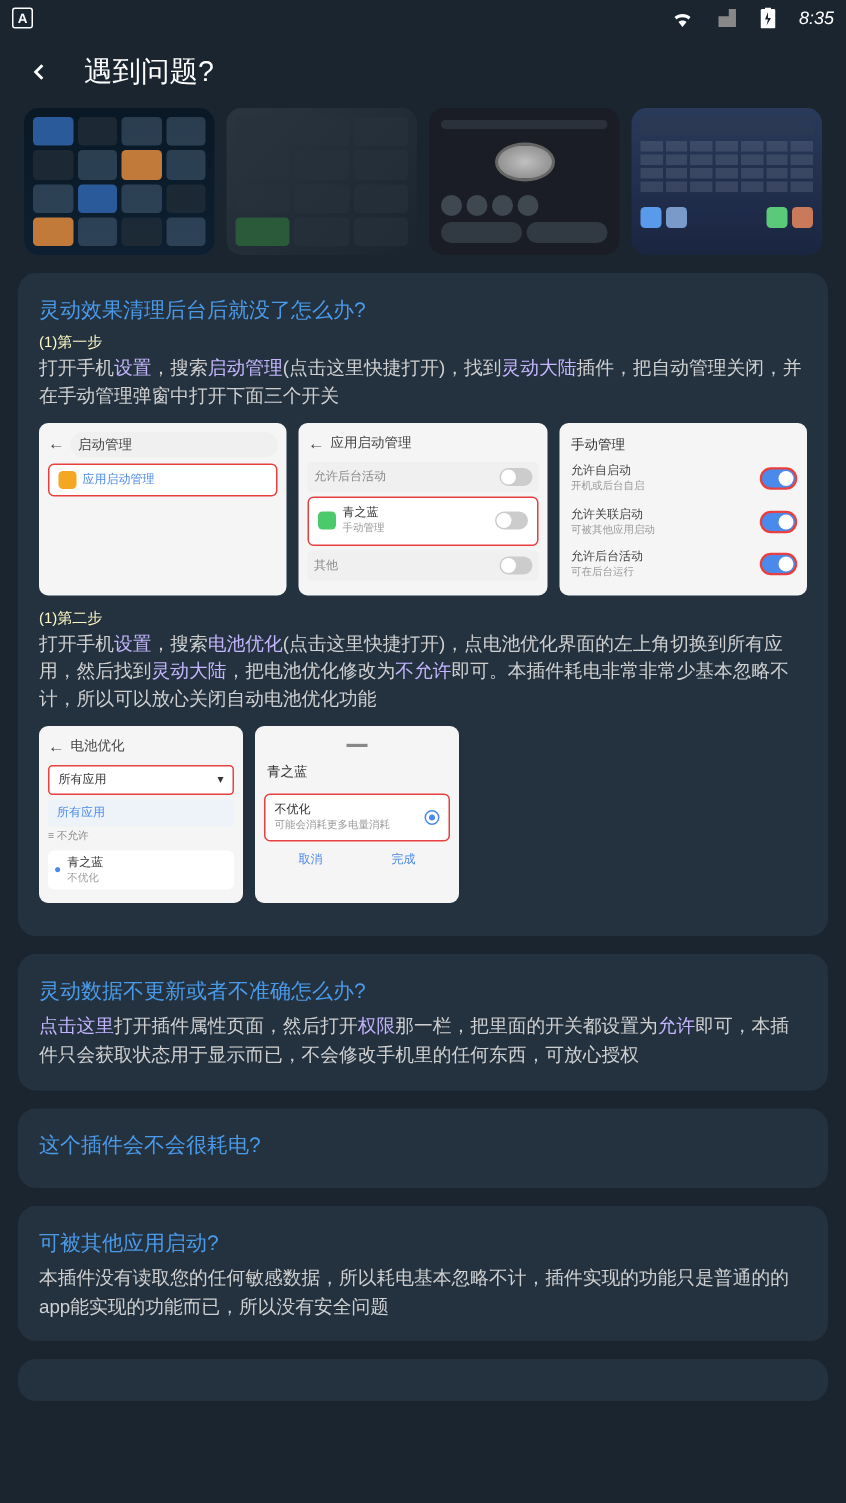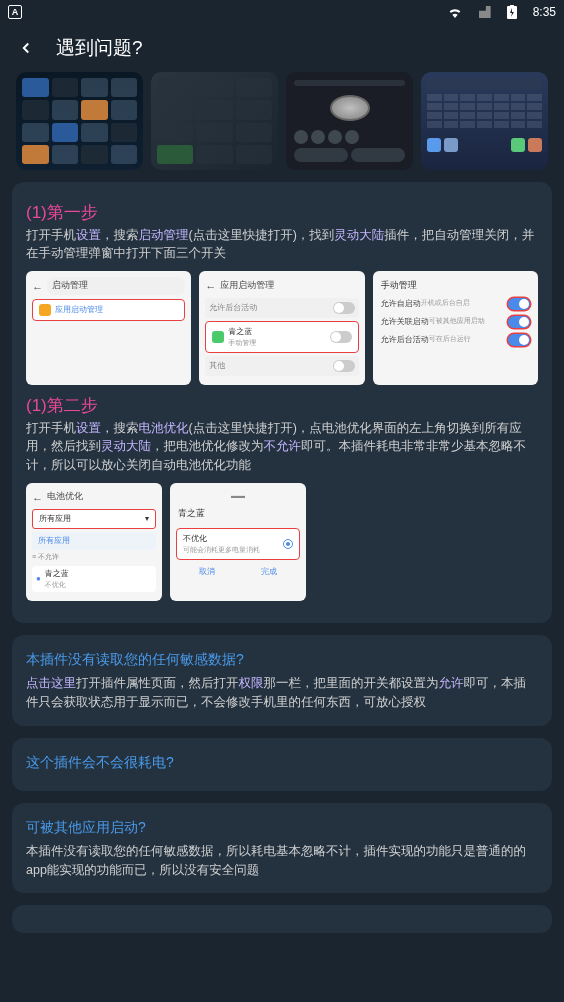--- a/index.html
+++ b/index.html
@@ -27,20 +27,21 @@
     }
     .status-left {
       display: flex;
       align-items: center;
       gap: 4px;
     }
     .status-right {
       display: flex;
       align-items: center;
       gap: 16px;
+      font-style: italic;
     }
     .app-indicator {
       width: 14px;
       height: 14px;
       border: 1px solid #fff;
       border-radius: 2px;
       display: flex;
       align-items: center;
       justify-content: center;
       font-size: 9px;
@@ -186,24 +187,24 @@
       margin-bottom: 4px;
     }
     .section-text {
       color: #d0d0d0;
       font-size: 12.5px;
     }
     .link {
       color: #c4b5fd;
     }
     .sub-heading {
-      color: #ec4899;
+      color: #fef9c3;
       font-weight: 500;
       margin-top: 4px;
-      font-size: 17px;
+      font-size: 10px;
     }
     .screenshot-row {
       display: flex;
       gap: 8px;
       margin: 8px 0;
     }
     .screenshot {
       background: #f5f5f5;
       border-radius: 6px;
       padding: 6px;
@@ -276,21 +277,21 @@
     .ss-toggle-row {
       display: flex;
       align-items: center;
       justify-content: space-between;
       padding: 3px 2px;
       font-size: 8px;
       color: #444;
     }
     .ss-toggle-label {
       display: flex;
-      flex-direction: row;
+      flex-direction: column;
     }
     .ss-sublabel {
       font-size: 7px;
       color: #999;
     }
     .ss-dropdown {
       background: #fff;
       border: 1px solid #ddd;
       border-radius: 3px;
       padding: 3px 6px;
@@ -488,20 +489,21 @@
         <div class="chat-bubble" style="background:#5aca7a"></div>
           <div class="chat-bubble" style="background:#ca7a5a"></div>
       </div>
     </div>
   </div>
 </div>
 
 <div class="content">
 
   <div class="section">
+    <div class="section-title">灵动效果清理后台后就没了怎么办?</div>
     <div class="sub-heading">(1)第一步</div>
     <div class="section-text">
       <span>打开手机</span><span class="link">设置</span><span>，搜索</span><span class="link">启动管理</span><span>(点击这里快捷打开)，找到</span><span class="link">灵动大陆</span><span>插件，把自动管理关闭，并在手动管理弹窗中打开下面三个开关</span>
     </div>
 
     <div class="screenshot-row">
       <div class="screenshot">
         <div class="ss-header">
             <span class="ss-arrow">←</span>
             <span style="flex:1;background:#f0f0f0;border-radius:8px;padding:2px 5px;">启动管理</span>
@@ -596,21 +598,21 @@
           </div>
         <div class="ss-tab-bar">
             <span>取消</span>
             <span>完成</span>
           </div>
       </div>
     </div>
   </div>
 
   <div class="section">
-    <div class="section-title">本插件没有读取您的任何敏感数据?</div>
+    <div class="section-title">灵动数据不更新或者不准确怎么办?</div>
     <div class="section-text">
       <span class="link">点击这里</span><span>打开插件属性页面，然后打开</span><span class="link">权限</span><span>那一栏，把里面的开关都设置为</span><span class="link">允许</span><span>即可，本插件只会获取状态用于显示而已，不会修改手机里的任何东西，可放心授权</span>
     </div>
   </div>
 
   <div class="section">
     <div class="section-title">这个插件会不会很耗电?</div>
   </div>
 
   <div class="section">

